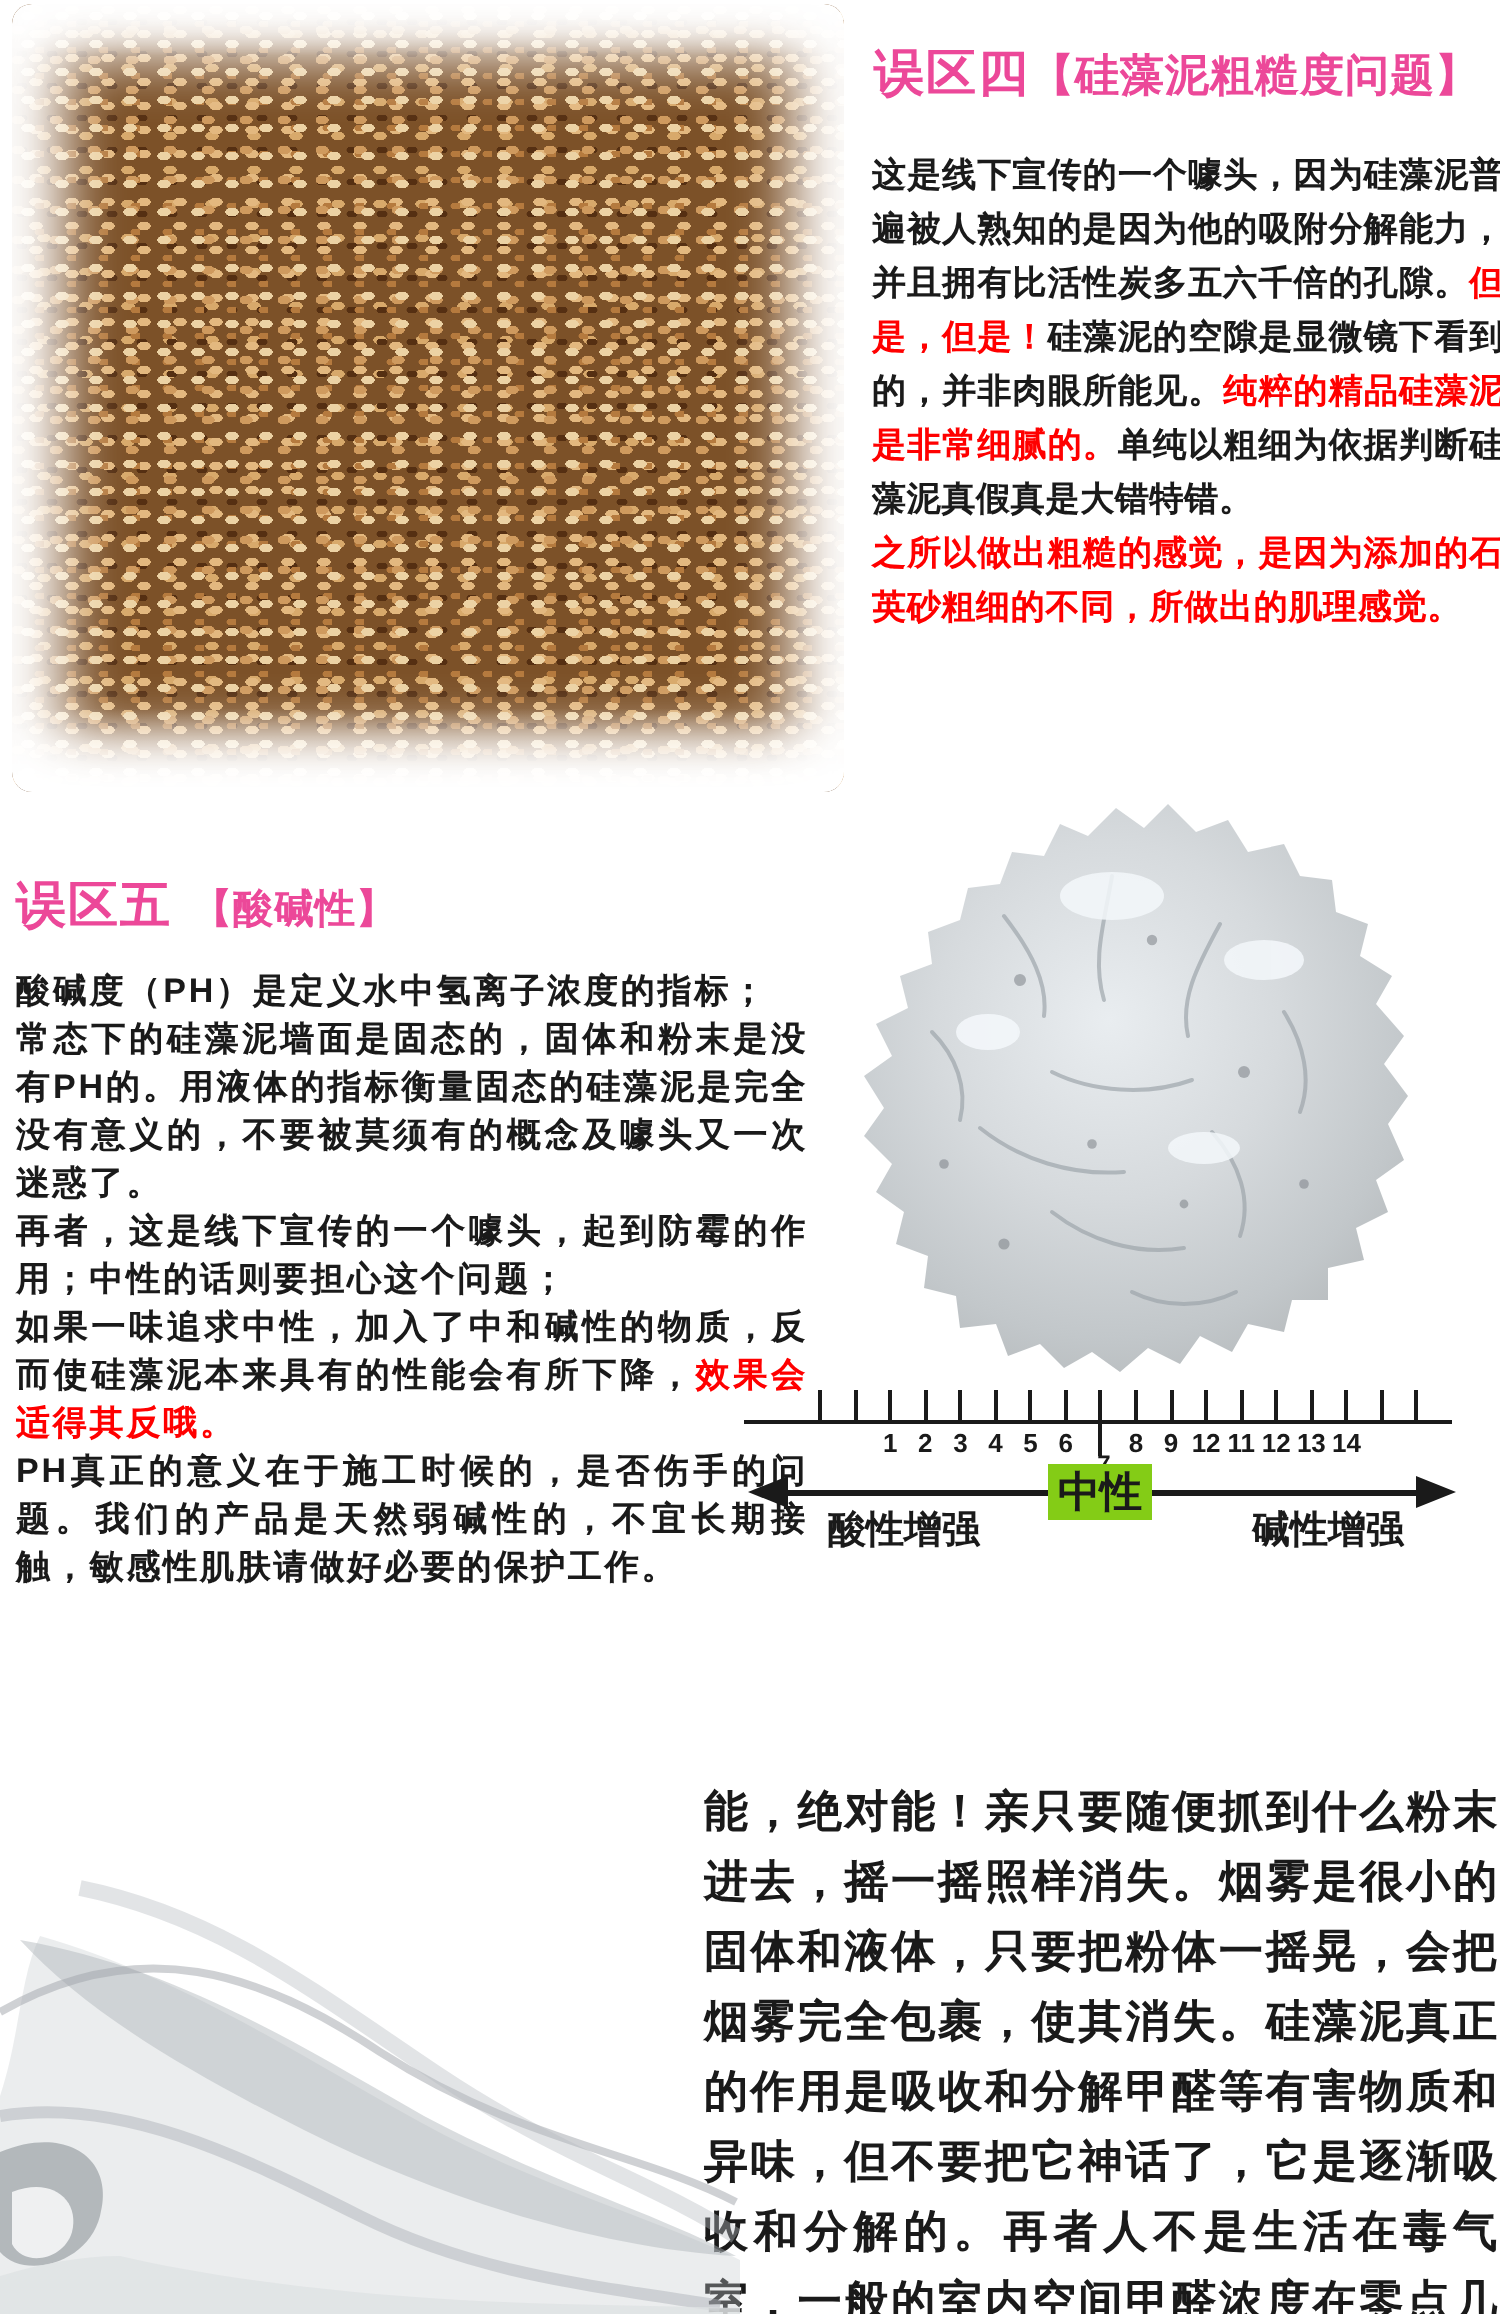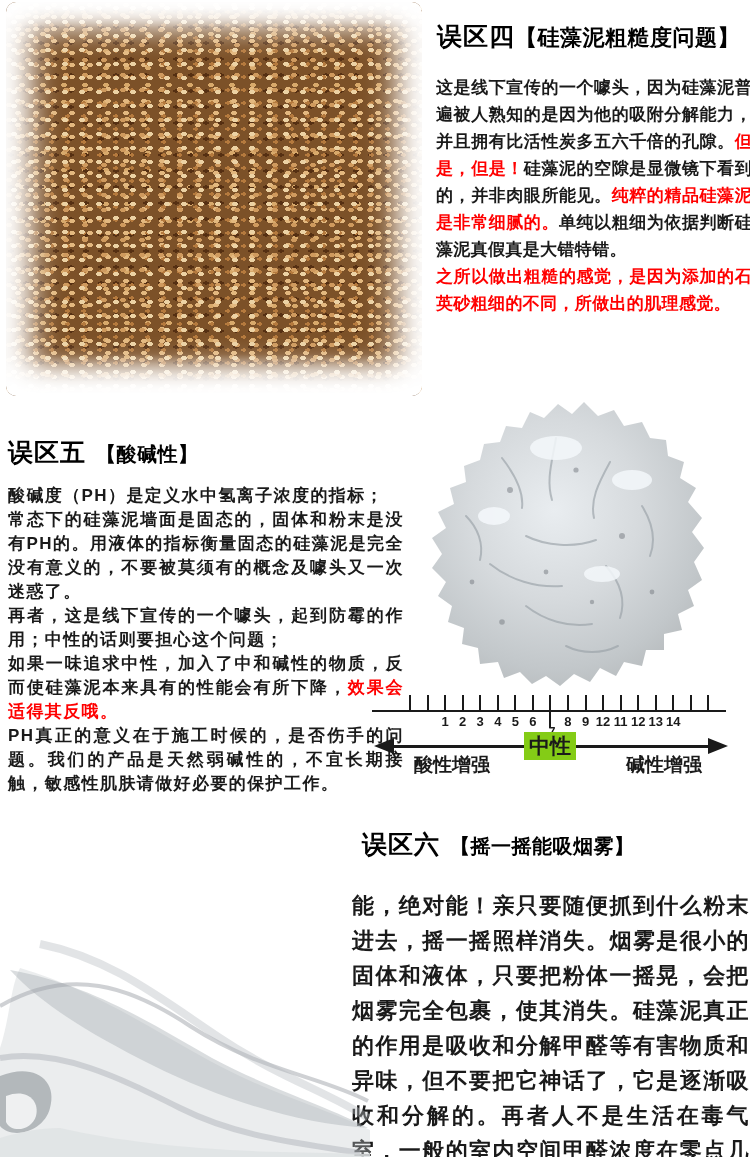--- a/index.html
+++ b/index.html
@@ -5,21 +5,21 @@
   :root { --red:#ff0000; --ink:#1a1a1a; }
   html,body { margin:0; padding:0; background:#ffffff; }
   body { font-family:"Liberation Sans","DejaVu Sans",sans-serif; color:var(--ink); }
   #page {
     position:relative; width:750px; height:1157px; margin:0 auto;
     background:#ffffff; overflow:hidden;
   }
   .abs { position:absolute; }
 
   
-  .sec-title { white-space:nowrap; color:#000000; font-weight:700; }
+  .sec-title { white-space:nowrap; color:#ec4899; font-weight:700; }
   .sec-title .prefix { font-size:25px; letter-spacing:1px; }
   .sec-title .bracket { font-size:22px; letter-spacing:0.5px; }
   .gap-bracket .bracket { margin-left:10px; font-size:20px; }
 
   
   .para {
     white-space:pre-wrap; text-align:justify; font-weight:600; color:var(--ink);
   }
   .para .red { color:var(--red); }
   #sec4-para { left:436px; top:74px; width:316px; font-size:17px; line-height:27px; letter-spacing:0.35px; }
@@ -180,23 +180,20 @@
       </div>
     <div id="ph-seven">7</div>
     <div id="ph-arrow-line"></div>
     <div class="ph-arrowhead" id="ph-arrow-left"></div>
     <div class="ph-arrowhead" id="ph-arrow-right"></div>
     <div id="ph-neutral">中性</div>
     <div class="ph-side-label" id="ph-left-label">酸性增强</div>
     <div class="ph-side-label" id="ph-right-label">碱性增强</div>
   </div>
 
-  <div class="abs sec-title gap-bracket" style="left:362px; top:828px;">
-    <span class="prefix">误区六</span><span class="bracket">【摇一摇能吸烟雾】</span>
-  </div>
 
   <div class="abs para" id="sec6-para"><span>能，绝对能！亲只要随便抓到什么粉末进去，摇一摇照样消失。烟雾是很小的固体和液体，只要把粉体一摇晃，会把烟雾完全包裹，使其消失。硅藻泥真正的作用是吸收和分解甲醛等有害物质和异味，但不要把它神话了，它是逐渐吸收和分解的。再者人不是生活在毒气室，一般的室内空间甲醛浓度在零点几毫克每立方已经很超标了，最后说明下，硅藻矿物也被广泛应用于美容面膜、啤酒过滤等，其吸附分解的能力早已被各行业率先使用了。</span></div>
 
   <div class="abs" id="smoke-image">
     <svg width="370" height="229" viewBox="0 0 370 229" xmlns="http://www.w3.org/2000/svg">
       <path d="M20,40 C90,60 150,100 210,133 C268,165 330,182 370,202 L370,229 L0,229 L0,120 C10,90 10,60 20,40 Z" fill="#c6cacd" opacity="0.35"></path>
       <path d="M10,42 C90,56 152,96 212,130 C272,162 332,180 368,200 C300,196 222,172 152,137 C92,107 42,77 10,42 Z" fill="#aeb3b8" opacity="0.45"></path>
       <path d="M0,78 C70,38 130,58 190,98 C260,143 320,148 368,173" stroke="#9fa4a9" stroke-width="4" fill="none" opacity="0.5"></path>
       <path d="M40,16 C110,30 160,70 220,110 C280,150 330,165 368,190" stroke="#b7bcc0" stroke-width="8" fill="none" opacity="0.4"></path>
       <path d="M0,130 C60,120 120,150 180,180 C240,210 300,215 360,225" stroke="#a9aeb3" stroke-width="6" fill="none" opacity="0.45"></path>

